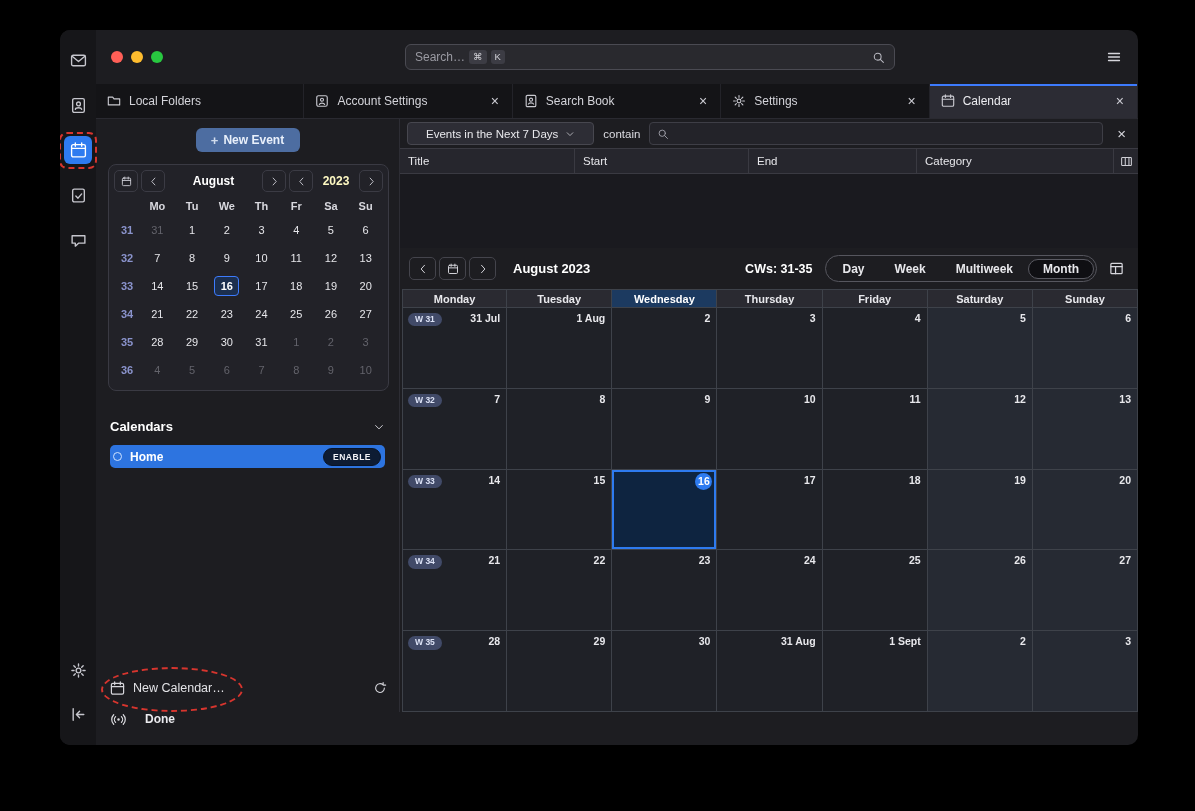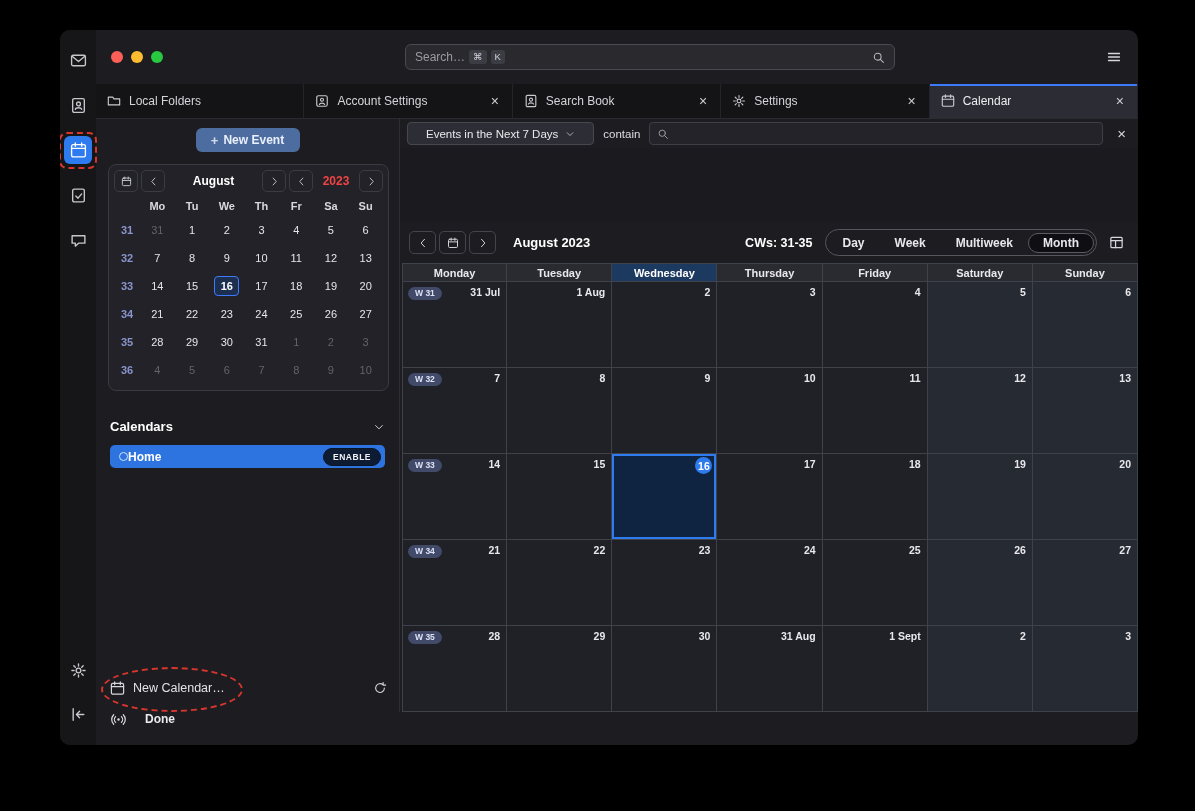--- a/index.html
+++ b/index.html
@@ -55,36 +55,36 @@
   .new-event{width:104px;height:24px;margin:9px auto 0;background:#4d6da1;border:none;border-radius:6px;
              color:#e9f0fb;font-size:12px;font-weight:600;display:flex;align-items:center;justify-content:center;
              gap:5px;cursor:pointer;font-family:inherit;}
   .ne-plus{font-size:13px;opacity:.85;}
   .mini-cal{margin:12px 10px 0 12px;border:1px solid #3a3a43;border-radius:8px;background:#222228;padding:5px 5px 6px;}
   .mc-nav{display:flex;align-items:center;gap:3px;margin-bottom:4px;}
   .mc-btn{width:22px;height:20px;border:1px solid #3b3b44;border-radius:5px;display:flex;align-items:center;
           justify-content:center;color:#cfcfd6;cursor:pointer;flex-shrink:0;}
   .mc-btn svg{width:11px;height:11px;}
   .mc-month{flex:1;text-align:center;font-weight:bold;font-size:12px;color:#fff;}
-  .mc-year{width:40px;text-align:center;font-weight:bold;font-size:12px;color:#ef4444;}
+  .mc-year{width:40px;text-align:center;font-weight:bold;font-size:12px;color:#fef9c3;}
   .mc-head{display:grid;grid-template-columns:26px repeat(7,1fr);height:20px;align-items:center;justify-items:center;}
   .mc-dh{font-size:11px;font-weight:bold;color:#d8d8de;}
   .mc-row{display:grid;grid-template-columns:26px repeat(7,1fr);height:28px;align-items:center;justify-items:center;}
   .mc-wn{font-size:11px;font-weight:bold;color:#8a93cc;}
   .mc-day{width:25px;height:20px;display:flex;align-items:center;justify-content:center;font-size:11px;
           color:#e6e6ea;border-radius:4px;box-sizing:border-box;cursor:pointer;}
   .mc-day.muted{color:#63636b;}
   .mc-day.selected{background:#1c2f4e;border:1px solid #3d7bfd;color:#fff;font-weight:bold;}
 
   .cal-section{margin-top:28px;padding:0 14px;}
   .cal-header-row{display:flex;align-items:center;cursor:pointer;}
   .cal-h{font-weight:bold;font-size:13px;color:#fff;flex:1;}
   .cal-chev{color:#d0d0d6;} .cal-chev svg{width:12px;height:12px;}
   .cal-item{margin-top:11px;height:23px;background:#2d74e0;border-radius:5px;display:flex;align-items:center;
-            padding:0 4px 0 9px;cursor:pointer;}
+            gap:8px;padding:0 4px 0 3px;cursor:pointer;}
   .cal-dot{width:9px;height:9px;border-radius:50%;border:1.5px solid #cfe3ff;box-sizing:border-box;flex-shrink:0;}
   .cal-name{color:#fff;font-size:12px;font-weight:600;flex:1;}
   .cal-badge{background:#0e1c33;color:#f2f2f6;font-size:8.5px;font-weight:bold;letter-spacing:.5px;
              padding:3px 9px;border-radius:10px;border:1px solid #091427;}
   .lp-spacer{flex:1;}
   .new-cal-row{margin:0 12px 13px 14px;display:flex;align-items:center;gap:8px;position:relative;
                color:#e2e2e6;font-size:12.5px;height:22px;}
   .nc-icon{color:#d6d6dc;} .nc-icon svg{width:15px;height:15px;}
   .nc-label{cursor:pointer;}
   .nc-sync{margin-left:auto;color:#d0d0d6;cursor:pointer;} .nc-sync svg{width:14px;height:14px;}
@@ -460,20 +460,32 @@
                   <svg viewBox="0 0 16 16" fill="none" stroke="currentColor" stroke-width="1.3" stroke-linecap="round" stroke-linejoin="round">
                     <circle cx="7" cy="7" r="4.2"></circle>
                     <path d="M10.2 10.2L14 14"></path>
                   </svg>
                 </span>
               <input class="fs-input" value="" style="">
             </div>
             <span class="fb-close">×</span>
           </div>
 
+          <div class="etable-head">
+            <span class="eth">Title</span>
+            <span class="eth">Start</span>
+            <span class="eth">End</span>
+            <span class="eth">Category</span>
+            <span class="eth-icon">
+                <svg viewBox="0 0 16 16" fill="none" stroke="currentColor" stroke-width="1.3" stroke-linecap="round" stroke-linejoin="round">
+                  <rect x="2" y="3" width="12" height="10" rx="1"></rect>
+                  <path d="M6.5 3v10M11 3v10"></path>
+                </svg>
+              </span>
+          </div>
 
           <div class="event-list-empty"></div>
 
           <div class="cal-toolbar">
             <div class="nav-group">
               <span class="nav-btn">
                   <svg viewBox="0 0 16 16" fill="none" stroke="currentColor" stroke-width="1.3" stroke-linecap="round" stroke-linejoin="round">
                     <path d="M10 3L5.5 8l4.5 5"></path>
                   </svg>
                 </span>

